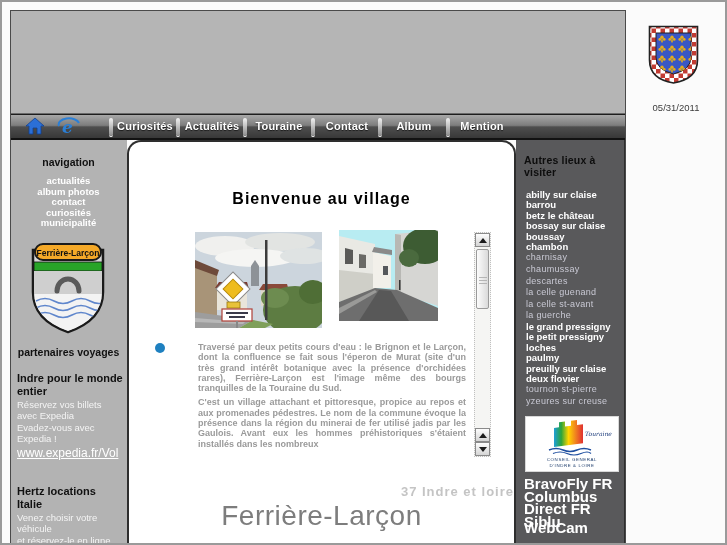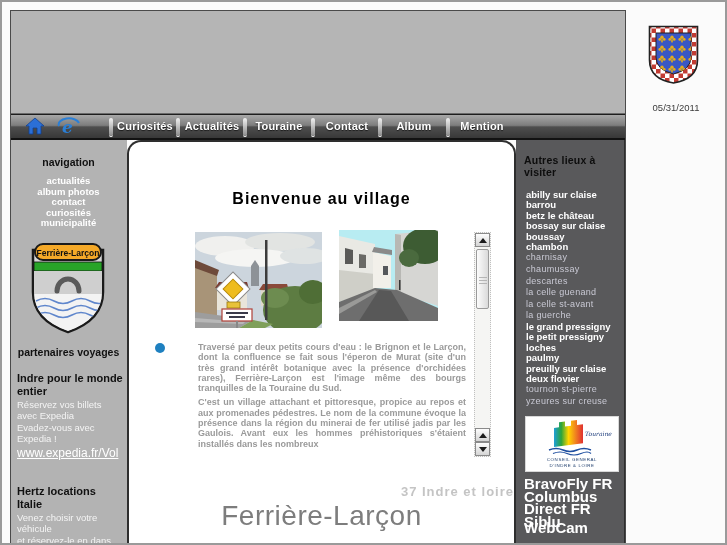--- a/index.html
+++ b/index.html
@@ -167,21 +167,21 @@
     <div class="ad" style="top:232px;">
       <div class="ad-title">Indre pour le monde entier</div>
       <div class="ad-body">Réservez vos billets avec Expedia</div>
       <div class="ad-body">Evadez-vous avec Expedia !</div>
       <div class="ad-url">www.expedia.fr/Vol</div>
     </div>
 
     <div class="ad" style="top:345px;">
       <div class="ad-title">Hertz locations Italie</div>
       <div class="ad-body">Venez choisir votre véhicule</div>
-      <div class="ad-body">et réservez-le en dans</div>
+      <div class="ad-body">et réservez-le en ligne</div>
 
     </div>
   </div>
 
   <div class="main-box">
     <div class="main-heading">Bienvenue au village</div>
 
     <div class="photo photo1">
       <svg width="127" height="96" viewBox="0 0 127 96">
         <rect width="127" height="96" fill="#ccd5dd"></rect>

